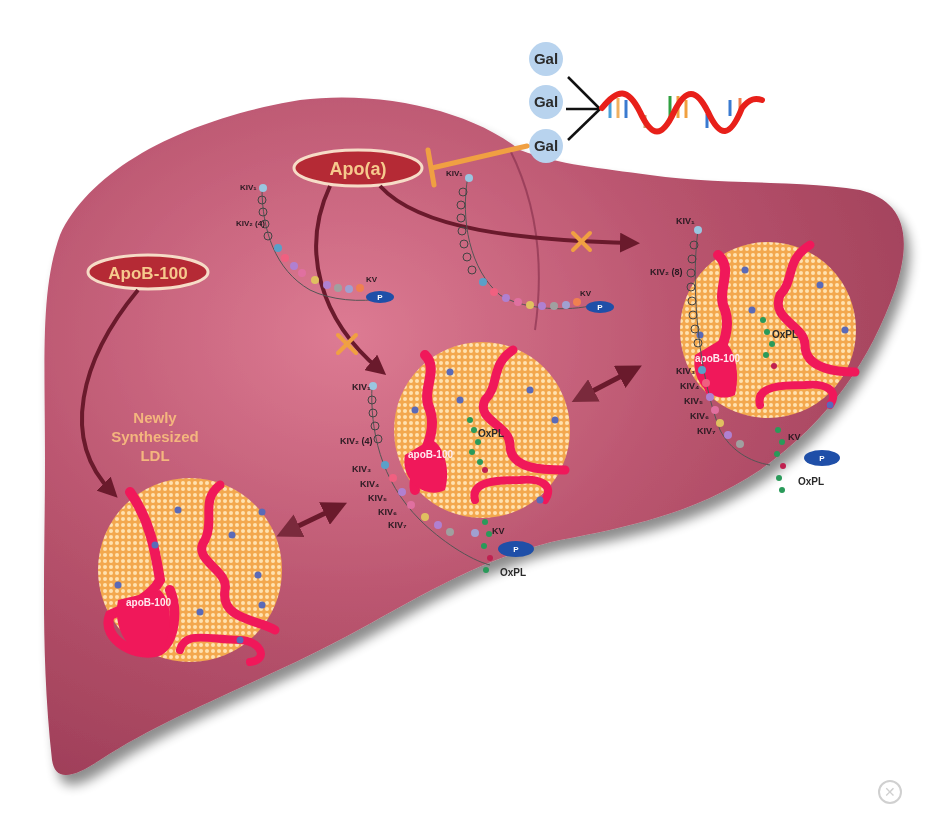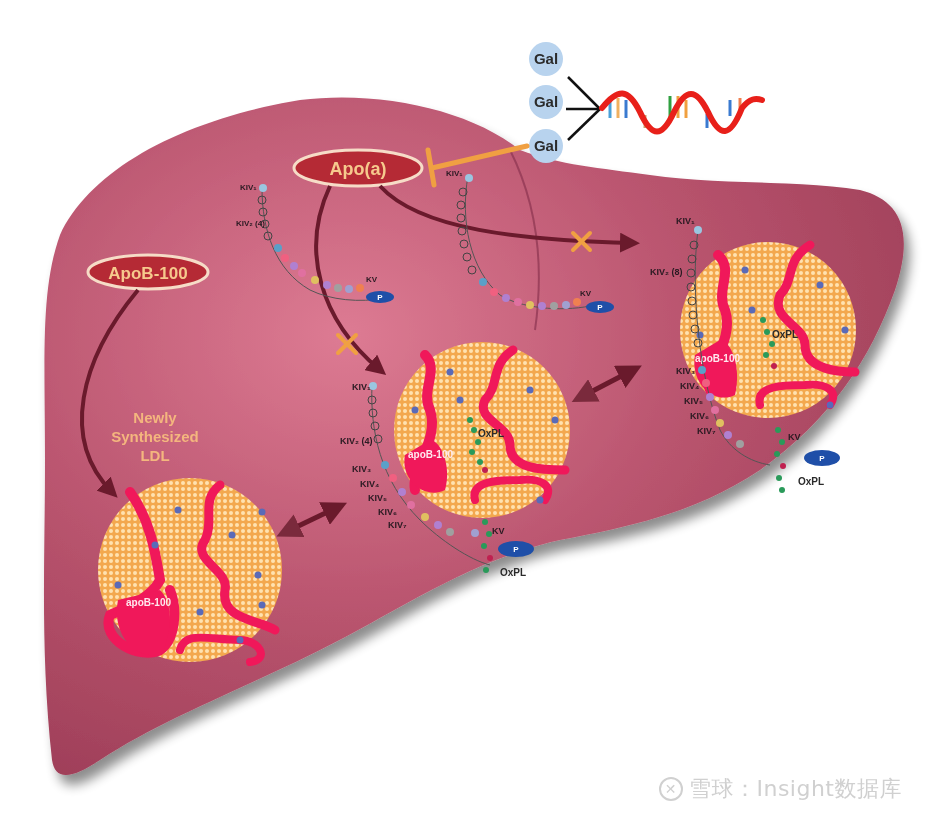--- a/index.html
+++ b/index.html
@@ -326,14 +326,13 @@
       <circle cx="783" cy="466" r="3" fill="#c02050"></circle>
         <circle cx="779" cy="478" r="3"></circle>
         <circle cx="782" cy="490" r="3"></circle>
     </g>
     <text class="oxpl" x="798" y="485">OxPL</text>
   </g>
 </svg>
 
 <div class="watermark">
   <span class="wm-icon">✕</span>
-  <span>雪球：Insight数据库</span>
 </div>
 
 </body></html>

